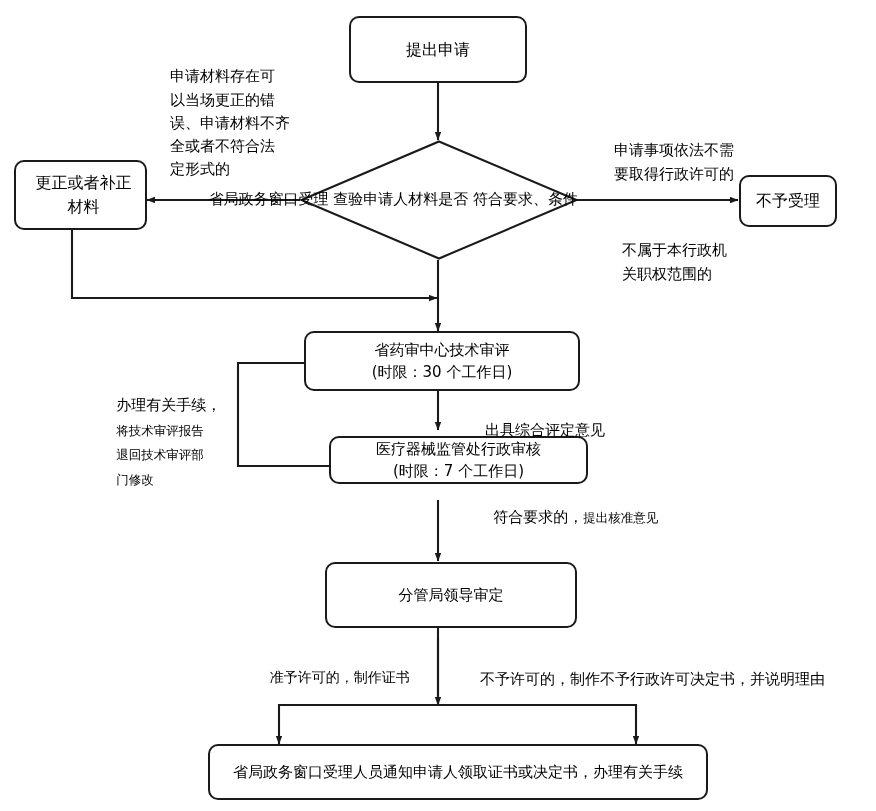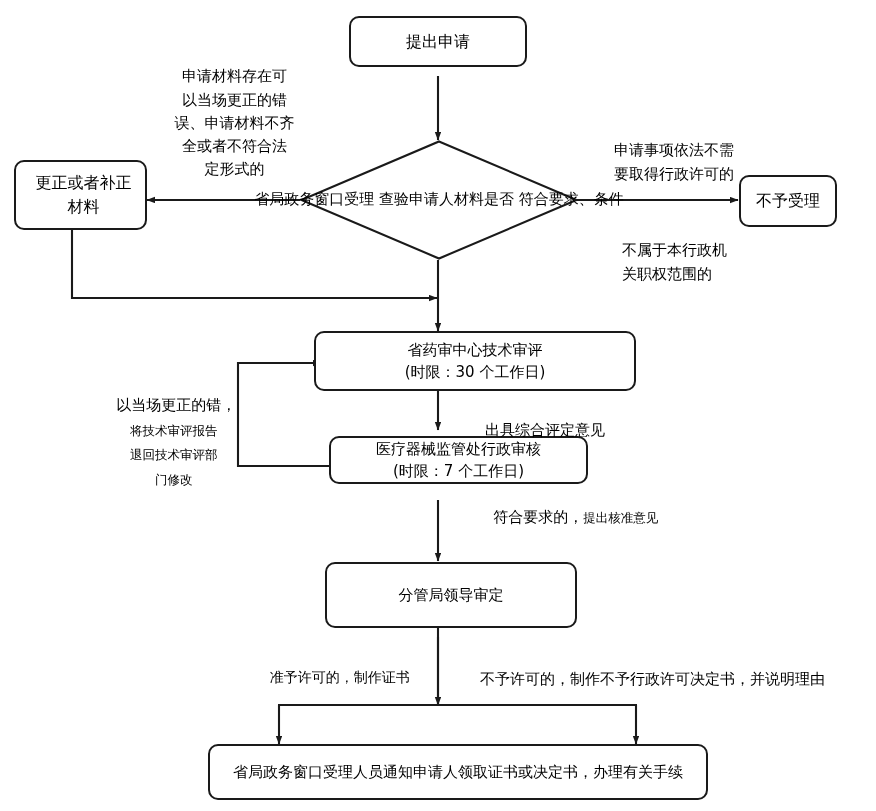--- a/index.html
+++ b/index.html
@@ -32,40 +32,40 @@
     align-items:center;
     justify-content:center;
     text-align:center;
     line-height:1.5;
   }
   .node .ln{display:block;white-space:nowrap;}
   .diamond{
     position:absolute;
     display:flex;
     align-items:center;
-    justify-content:center;
+    justify-content:flex-end;
   }
   .diamond .dtext{
     position:relative;
     z-index:2;
     text-align:center;
     line-height:1.45;
     white-space:nowrap;
   }
   .diamond svg{position:absolute;left:0;top:0;}
   .lbl{
     position:absolute;
     white-space:pre;
     line-height:1.55;
   }
   .c16{font-size:16px;}
   .c15{font-size:15px;}
   .c14{font-size:14px;}
   .small{font-size:12.5px;}
-  .ctr{text-align:center;}
+  .ctr{text-align:left;}
 </style>
 </head>
 <body>
 
 <div id="canvas">
 
   <svg id="wires" viewBox="0 0 876 811" xmlns="http://www.w3.org/2000/svg">
     <defs>
       <marker id="ah" markerWidth="10" markerHeight="10" refX="8.4" refY="3.3" orient="auto" markerUnits="userSpaceOnUse">
         <path d="M0,0 L9,3.3 L0,6.6 z" fill="#1a1a1a"></path>
@@ -94,21 +94,21 @@
       <path d="M278,705 L637,705"></path>
 
       <path d="M279,705 L279,744" marker-end="url(#ah)"></path>
 
       <path d="M636,705 L636,744" marker-end="url(#ah)"></path>
 
       <path d="M438,637 L438,705"></path>
     </g>
   </svg>
 
-  <div class="node c16" style="left:349px; top:16px; width:178px; height:51px;">
+  <div class="node c16" style="left:349px; top:16px; width:178px; height:67px;">
     <span class="ln">提出申请</span>
   </div>
 
   <div class="node c16" style="left:14px; top:160px; width:133px; height:70px;padding-left:6px;">
     <span class="ln">更正或者补正</span>
     <span class="ln">材料</span>
   </div>
 
   <div class="diamond" style="left:300px; top:140px; width:278px; height:120px;">
     <svg width="278" height="120" viewBox="0 0 278 120" xmlns="http://www.w3.org/2000/svg">
@@ -118,21 +118,21 @@
       <span class="ln">省局政务窗口受理</span>
       <span class="ln">查验申请人材料是否</span>
       <span class="ln">符合要求、条件</span>
     </div>
   </div>
 
   <div class="node c16" style="left:739px; top:175px; width:98px; height:52px;">
     <span class="ln">不予受理</span>
   </div>
 
-  <div class="node c15" style="left:314px; top:331px; width:322px; height:60px;">
+  <div class="node c15" style="left:304px; top:331px; width:276px; height:60px;">
     <span class="ln">省药审中心技术审评</span>
     <span class="ln">(时限：30 个工作日)</span>
   </div>
 
   <div class="node c15" style="left:329px; top:436px; width:259px; height:48px;">
     <span class="ln">医疗器械监管处行政审核</span>
     <span class="ln">(时限：7 个工作日)</span>
   </div>
 
   <div class="node c15" style="left:325px; top:562px; width:252px; height:66px;align-items:center;">
@@ -156,21 +156,21 @@
     <span class="ln">要取得行政许可的</span>
   </div>
 
   <div class="lbl c15" style="left:603px; top:216px;">
     <span class="ln">不属于本行政机</span>
     <span class="ln">关职权范围的</span>
   </div>
 
 
   <div class="lbl ctr" style="left:96px; top:368px; width:135px;">
-    <span class="ln c15">以当场更正的错，</span>
+    <span class="ln c15">办理有关手续，</span>
     <span class="ln small">将技术审评报告</span>
     <span class="ln small">退回技术审评部</span>
     <span class="ln small">门修改</span>
   </div>
 
   <div class="lbl c15" style="left:466px; top:396px;">
     <span class="ln">出具综合评定意见</span>
   </div>
 
   <div class="lbl" style="left:473px; top:480px;">

